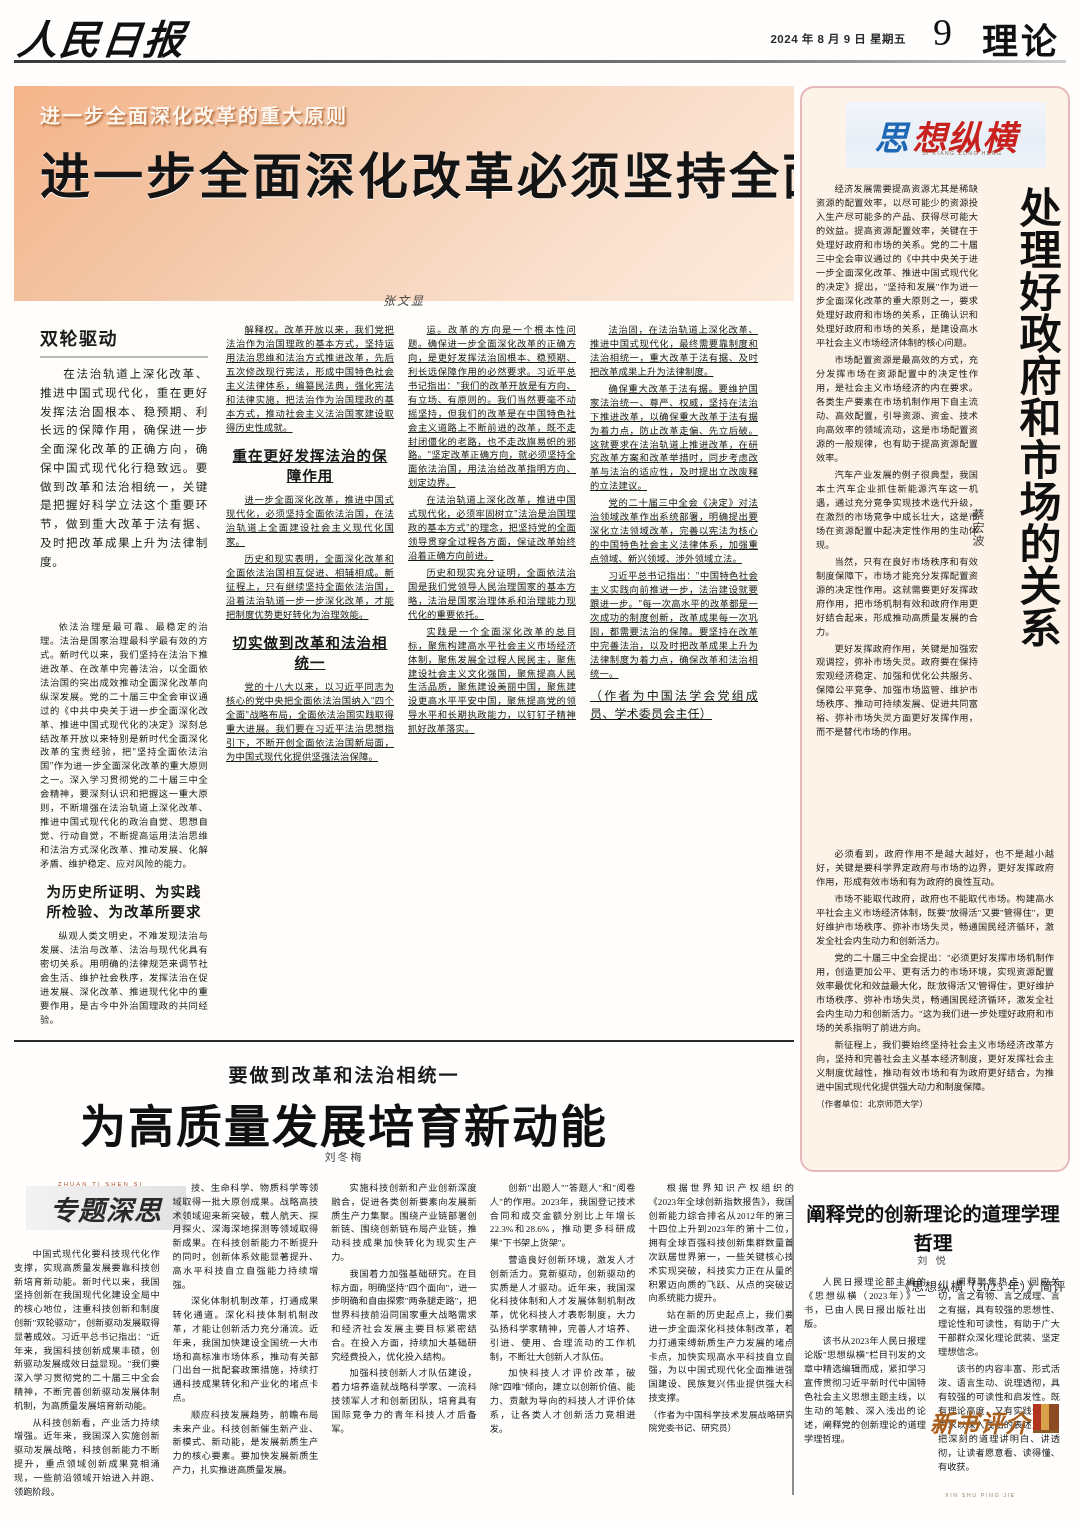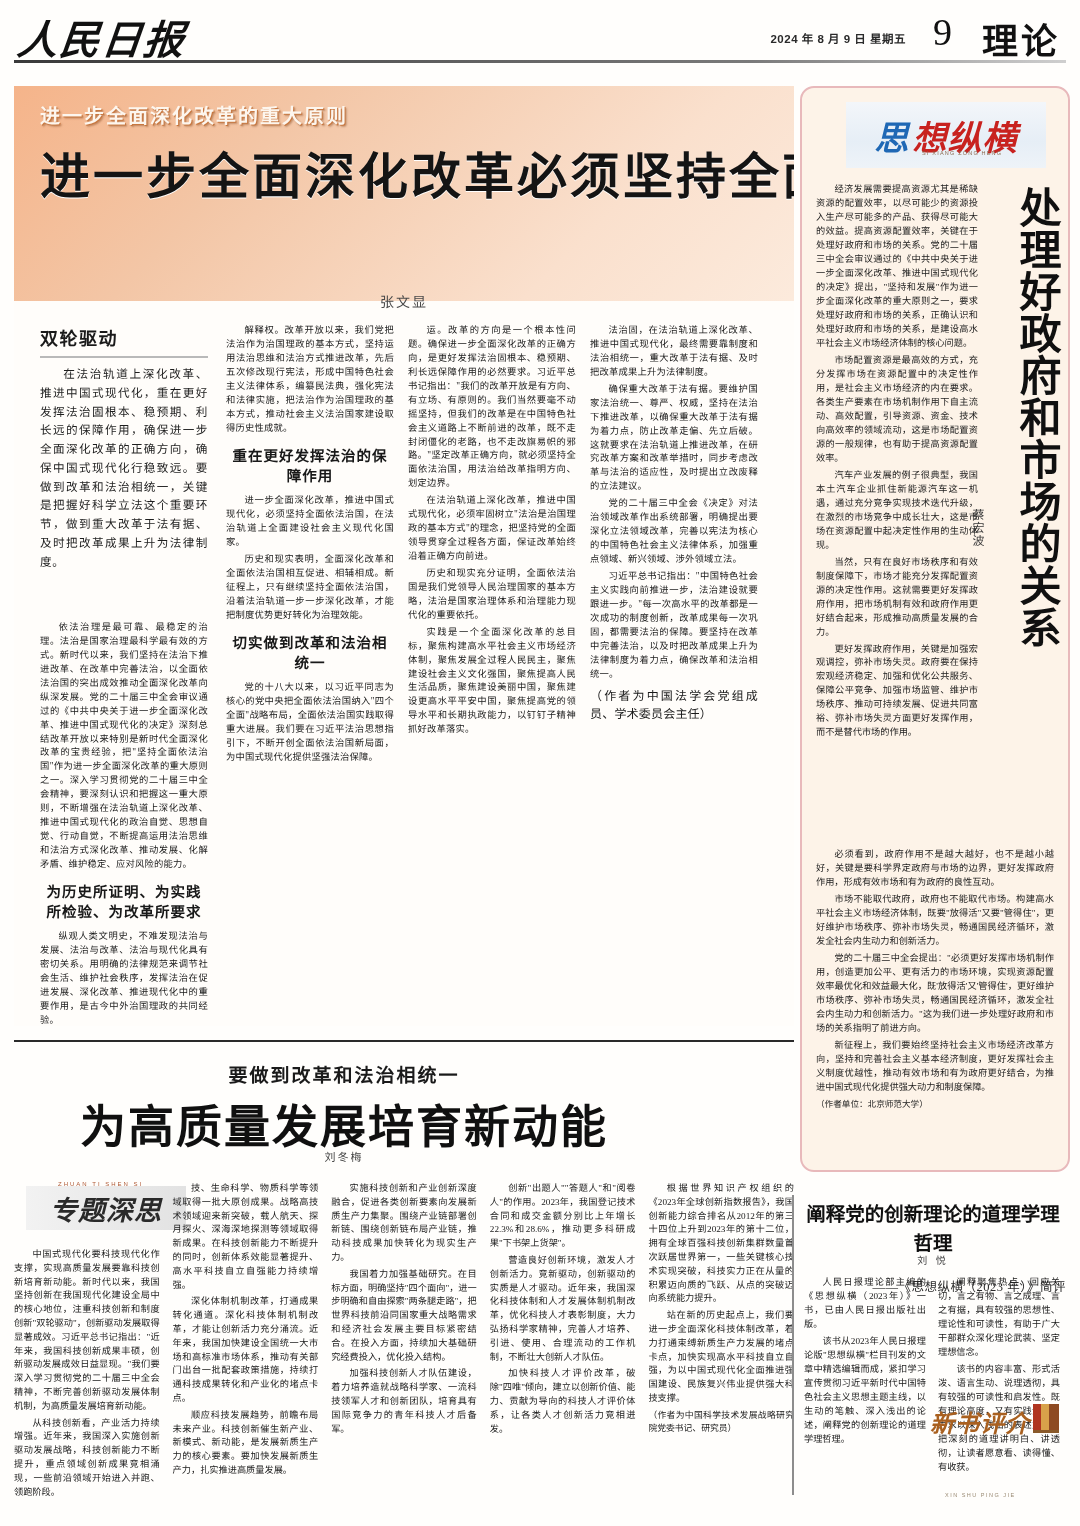--- a/index.html
+++ b/index.html
@@ -108,24 +108,25 @@
     font-family: "Liberation Sans", sans-serif;
     text-shadow: 0 1px 0 #fff;
     z-index: 3;
     white-space: nowrap;
   }
   .lead-byline {
     position: absolute;
     left: 0; top: 205px;
     width: 780px;
     text-align: center;
-    font-size: 14px;
+    font-size: 12px;
     color: #4a4a4a;
     letter-spacing: 2px;
     z-index: 4;
+    font-style: italic;
   }
 
   
   .summary {
     position: absolute;
     left: 26px; top: 238px;
     width: 168px;
     z-index: 5;
   }
   .summary-title {
@@ -174,20 +175,21 @@
     margin-top: 6px;
   }
 
   .upper-cols {
     position: absolute;
     left: 212px; top: 238px;
     width: 556px;
     display: flex;
     gap: 14px;
     z-index: 5;
+    text-decoration: underline;
   }
   .lower-cols {
     position: absolute;
     left: 26px; top: 535px;
     width: 742px;
     display: flex;
     gap: 14px;
     z-index: 5;
   }
 

